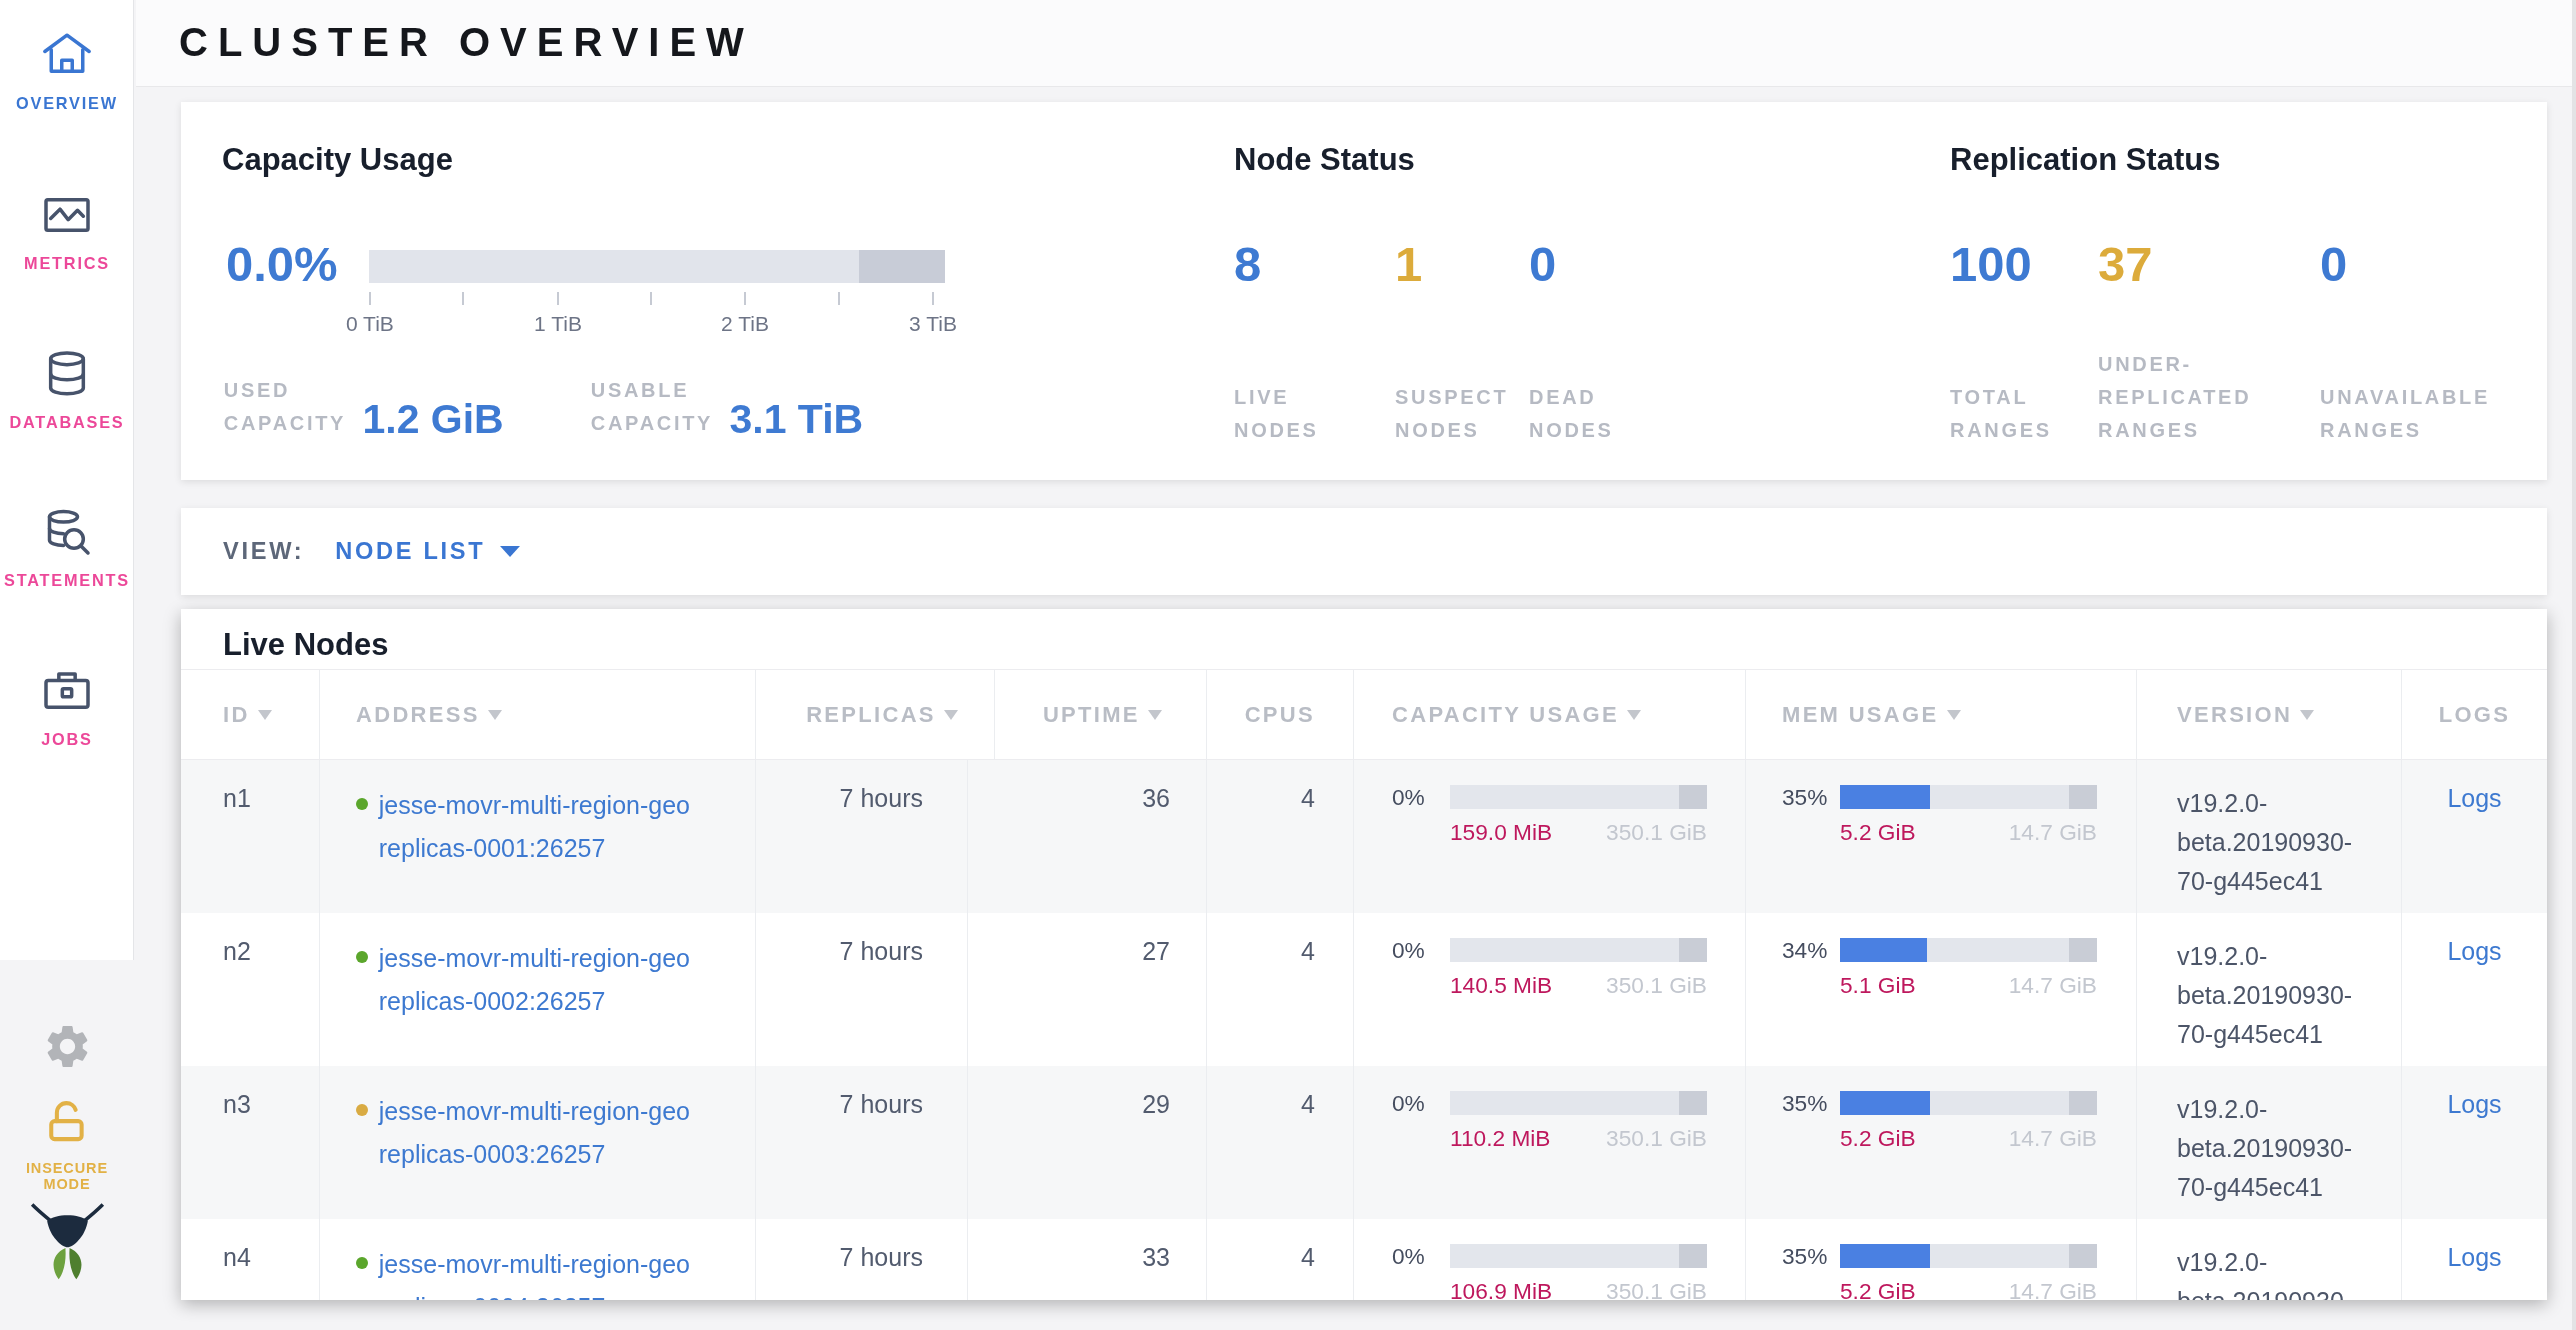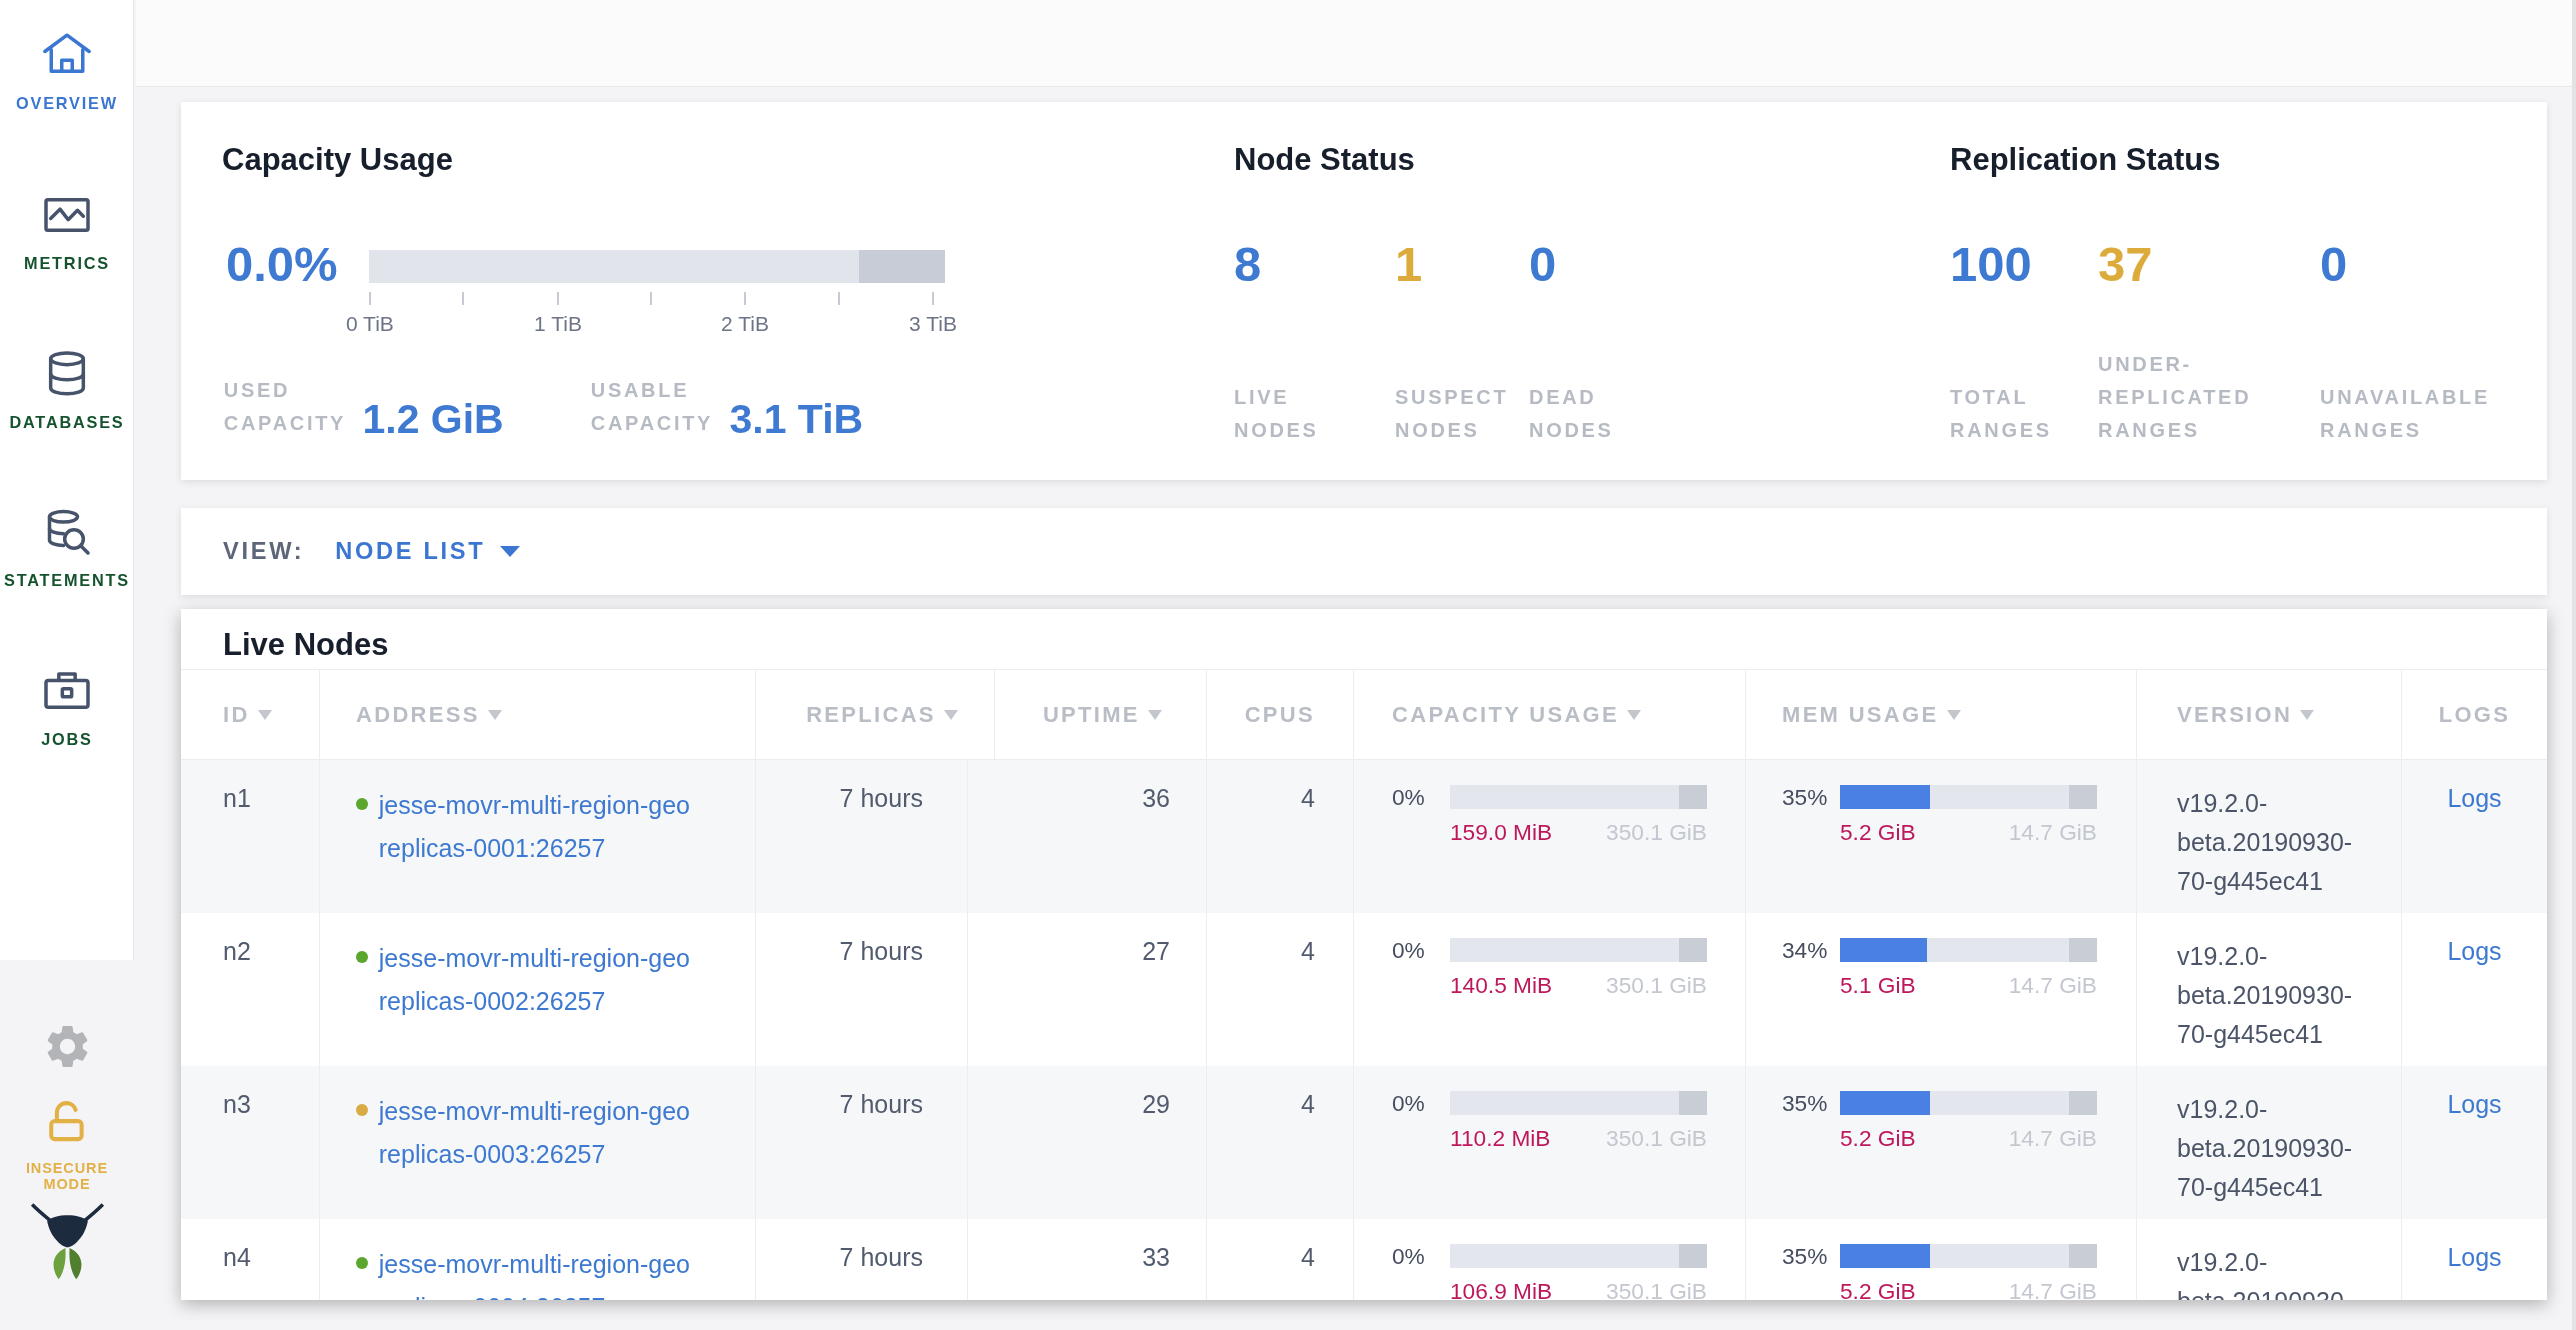--- a/index.html
+++ b/index.html
@@ -12,21 +12,21 @@
   }
   
   .sidebar {
     position:absolute; left:0; top:0; width:134px; height:960px;
     background:#ffffff; border-right:1.8px solid #e4e5e8; z-index:5;
   }
   .nav-item { position:absolute; width:134px; text-align:center; cursor:pointer; }
   .nav-item .nav-icon { display:block; height:60px; }
   .nav-item .nav-label {
     display:block; margin-top:7.3px; font-size:16.3px; font-weight:bold;
-    letter-spacing:1.8px; color:#14532d;
+    letter-spacing:1.8px; color:#ec4899;
   }
   .nav-item.active .nav-label { color:#3a76d2; }
   .nav-insecure .nav-label { color:#e2b146; font-size:14.5px; letter-spacing:0.9px; }
   .icon-svg { vertical-align:middle; }
   
   .top-strip {
     position:absolute; left:136px; top:0; width:2440px; height:87px;
     background:#fbfbfc; border-bottom:1.8px solid #e8e8ea;
   }
   .page-title {
@@ -200,20 +200,21 @@
           <path d="M58 7 C44 21 36 23 33 33" stroke="#1c2b3e" stroke-width="2.6" fill="none"></path>
           <path d="M17 19 C23 13.5 41 13.5 47 19 C45 31 36 38.5 32 38.5 C28 38.5 19 31 17 19 Z" fill="#1c2b3e"></path>
           <path d="M30.5 39 C21 43 19 53 25.5 62 C30 56 31 47 30.5 40 Z" fill="#6da13f"></path>
           <path d="M33.5 39 C43 43 45 53 38.5 62 C34 56 33 47 33.5 40 Z" fill="#4f7f2f"></path>
         </svg>
       </span>
     </div>
   </nav>
 
   <div class="top-strip"></div>
+  <h1 class="page-title">CLUSTER OVERVIEW</h1>
 
   <section class="card summary-card">
 
     <div class="sec sec-capacity">
       <div class="sec-title">Capacity Usage</div>
       <div class="cap-row">
         <div class="cap-pct">0.0%</div>
         <div class="barwrap">
           <div class="cap-bar">
               <div class="bar-endseg"></div>

